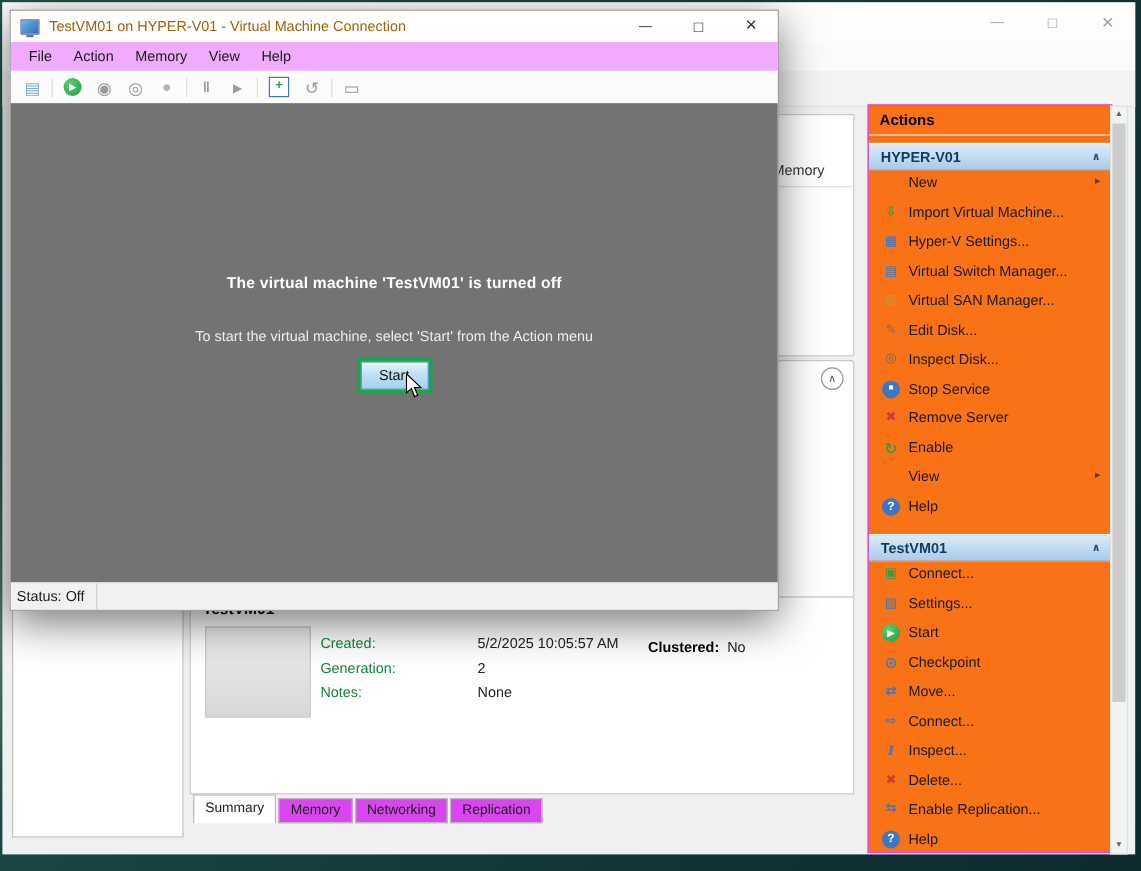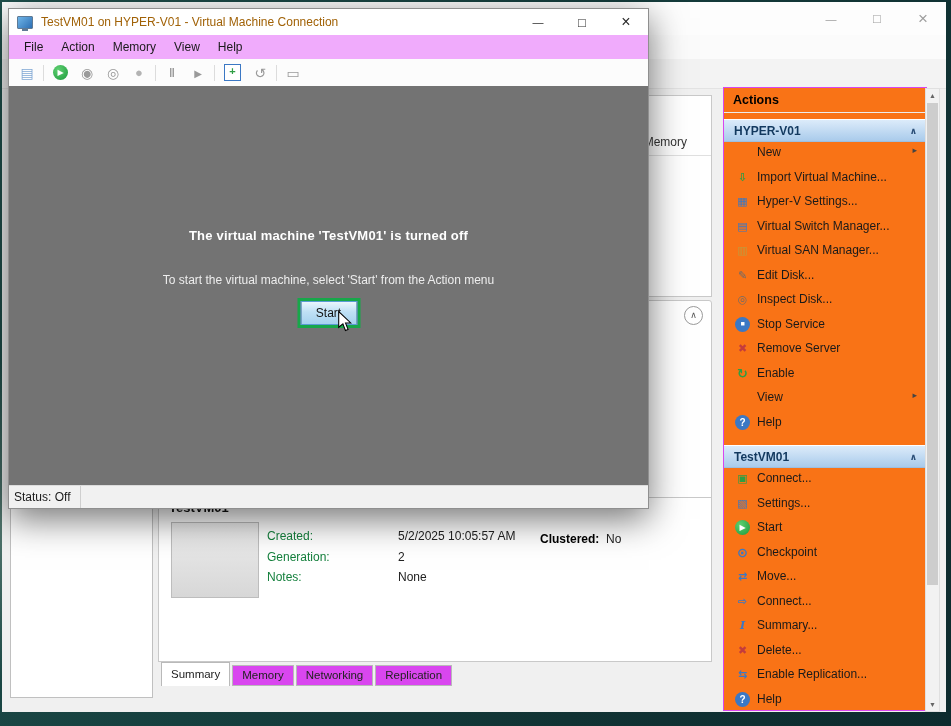--- a/index.html
+++ b/index.html
@@ -254,21 +254,21 @@
           <div class="a-item">
             <span class="ic ic-move"></span>
             <span class="a-label">Move...</span>
           </div>
           <div class="a-item">
             <span class="ic ic-export"></span>
             <span class="a-label">Connect...</span>
           </div>
           <div class="a-item">
             <span class="ic ic-rename"></span>
-            <span class="a-label">Summary...</span>
+            <span class="a-label">Inspect...</span>
           </div>
           <div class="a-item">
             <span class="ic ic-delete"></span>
             <span class="a-label">Delete...</span>
           </div>
           <div class="a-item">
             <span class="ic ic-replication"></span>
             <span class="a-label">Enable Replication...</span>
           </div>
           <div class="a-item">

